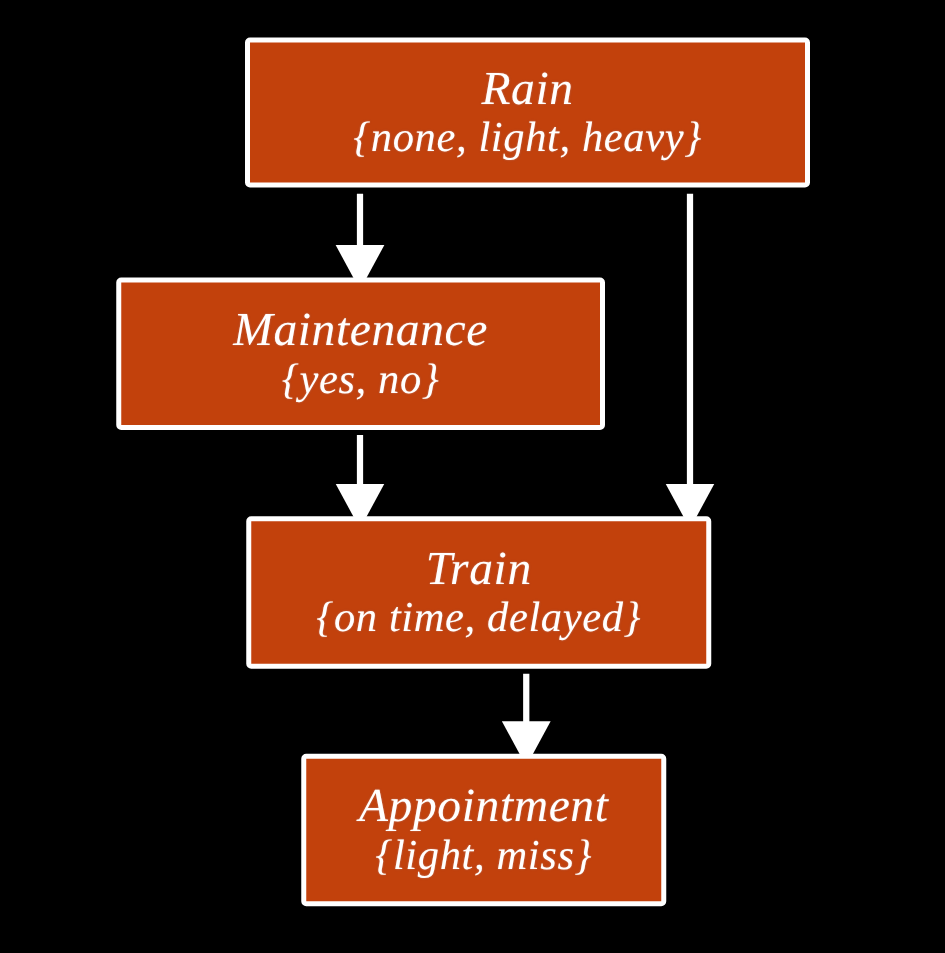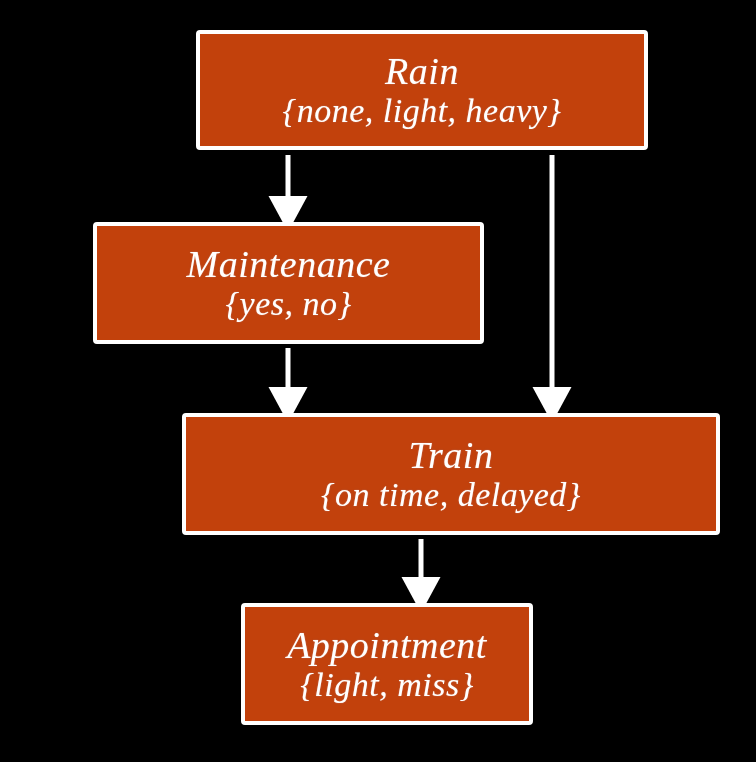--- a/index.html
+++ b/index.html
@@ -52,21 +52,21 @@
     font-style: italic;
     font-size: 34px;
     letter-spacing: 0.5px;
     white-space: nowrap;
     margin-top: 2px;
   }
 
   
   #node-rain        { left: 196px; top: 30px;  width: 452px; height: 120px; }
   #node-maintenance { left: 93px;  top: 222px; width: 391px; height: 122px; }
-  #node-train       { left: 182px; top: 413px; width: 538px; height: 122px; }
+  #node-train       { left: 197px; top: 413px; width: 372px; height: 122px; }
   #node-appointment { left: 241px; top: 603px; width: 292px; height: 122px; }
 </style>
 </head>
 <body>
 
 <div id="canvas">
 
   <svg class="edge-layer" viewBox="0 0 756 762" width="756" height="762">
     <defs>
       <marker id="arrowhead" markerWidth="9" markerHeight="9" refX="3.4" refY="4.5" orient="auto" markerUnits="strokeWidth">

